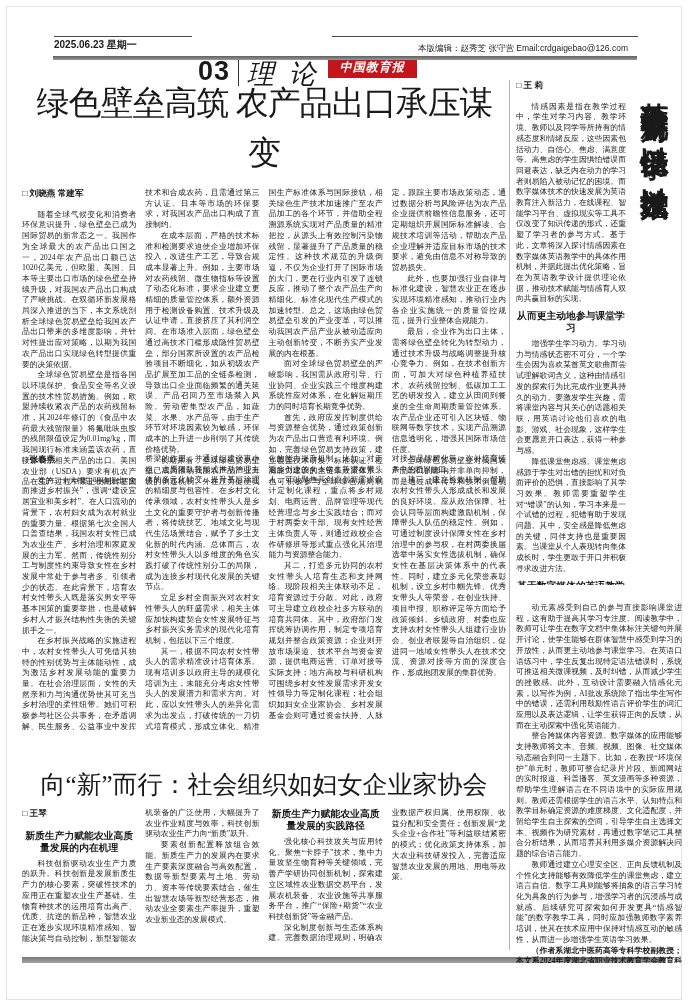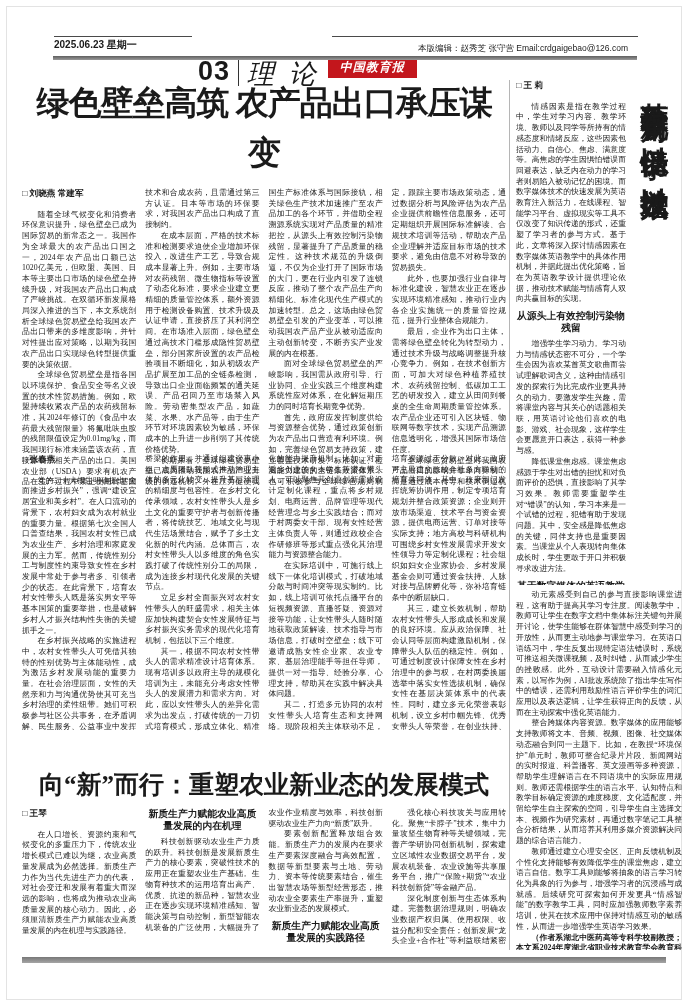--- a/index.html
+++ b/index.html
@@ -29,21 +29,21 @@
 
   
   .cols4{column-count:4;column-gap:9px;column-fill:auto;overflow:hidden;}
   .body-text p{margin:0;font-size:7.8px;line-height:10.7px;text-align:justify;text-indent:2em;}
   .body-text p.byline{font-size:8.6px;font-weight:bold;text-indent:0;margin-bottom:11px;
                       font-family:"Liberation Sans",sans-serif;}
   .body-text p.subhead{font-size:9.8px;font-weight:bold;text-indent:0;text-align:center;
                        margin:5px 0;font-family:"Liberation Sans",sans-serif;line-height:12px;}
   .body-text p.attrib-just{text-indent:2em;font-weight:bold;}
 
-  .headline{font-weight:700;text-align:center;margin:0;}
+  .headline{font-weight:400;text-align:center;margin:0;}
 
   
   .art-trade{position:absolute;left:22px;top:78px;width:484px;}
   .art-trade .headline{font-size:33px;letter-spacing:-1px;line-height:50px;}
   .art-trade .cols4{height:303px;margin-top:10px;}
 
   
   .art-rural{position:absolute;left:22px;top:450px;width:484px;}
   .art-rural .headline{font-size:26px;line-height:36px;}
   .art-rural .cols4{height:288px;margin-top:4px;}
@@ -54,21 +54,21 @@
   .art-agri .cols4{height:146px;margin-top:6px;}
 
   
   .art-english{position:absolute;left:516px;top:80px;width:166px;}
   .ra-top{display:flex;}
   .ra-col{width:110px;height:505px;overflow:hidden;}
   .ra-col p{font-size:7.8px;}
   .ra-title{width:56px;height:505px;display:flex;justify-content:center;}
   .ra-title span{writing-mode:vertical-rl;text-orientation:upright;font-size:28px;font-weight:900;
                  line-height:56px;letter-spacing:2px;}
-  .ra-wide{width:166px;height:360px;overflow:hidden;margin-top:5px;}
+  .ra-wide{width:166px;height:360px;overflow:hidden;margin-top:18px;}
 </style>
 </head>
 <body>
 
 <div class="page">
   <div class="frame"></div>
 
   <div class="hdr-line hdr-line-l"></div>
   <div class="hdr-line hdr-line-r"></div>
   <div class="hdr-date">2025.06.23 星期一</div>
@@ -103,46 +103,44 @@
       </div>
   </div>
 
   <div class="art-rural">
     <div class="cols4 body-text">
         <p class="byline">□ 张春燕</p>
         <p>党的二十大报告明确提出“全面推进乡村振兴”，强调“建设宜居宜业和美乡村”。在人口流动的背景下，农村妇女成为农村就业的重要力量。根据第七次全国人口普查结果，我国农村女性已成为农业生产、乡村治理和家庭发展的主力军。然而，传统性别分工与制度性约束导致女性在乡村发展中常处于参与者多、引领者少的状态。在此背景下，培育农村女性带头人既是落实男女平等基本国策的重要举措，也是破解乡村人才振兴结构性失衡的关键抓手之一。</p>
         <p>在乡村振兴战略的实施进程中，农村女性带头人可凭借其独特的性别优势与主体能动性，成为激活乡村发展动能的重要力量。在社会治理层面，女性的天然亲和力与沟通优势使其可充当乡村治理的柔性纽带。她们可积极参与社区公共事务，在矛盾调解、民生服务、公益事业中发挥桥梁的作用，并通过组建议事小组、志愿团队等形式推动治理主体的多元化转变，提升基层治理的精细度与包容性。在乡村文化传承领域，农村女性带头人是乡土文化的重要守护者与创新传播者，将传统技艺、地域文化与现代生活场景结合，赋予了乡土文化新的时代内涵。总体而言，农村女性带头人以多维度的角色实践打破了传统性别分工的局限，成为连接乡村现代化发展的关键节点。</p>
         <p>立足乡村全面振兴对农村女性带头人的旺盛需求，相关主体应加快构建契合女性发展特征与乡村振兴实务需求的现代化培育机制，包括以下三个维度。</p>
         <p>其一，根据不同农村女性带头人的需求精准设计培育体系。现有培训多以政府主导的规模化培训为主，未能充分考虑女性带头人的发展潜力和需求方向。对此，应以女性带头人的差异化需求为出发点，打破传统的一刀切式培育模式，形成立体化、精准化的能力提升机制。比如，对于返乡创业的女大学生等潜在带头人，可以聚焦其创业创新需求设计定制化课程，重点将乡村规划、电商运营、品牌管理等现代经营理念与乡土实践结合；而对于村两委女干部、现有女性经营主体负责人等，则通过政校企合作研修班等形式重点强化其治理能力与资源整合能力。</p>
-        <p>在实际培训中，可施行线上线下一体化培训模式，打破地域分散与时间冲突等现实制约。比如，线上培训可依托点播平台的短视频资源、直播答疑、资源对接等功能，让女性带头人随时随地获取政策解读、技术指导与市场信息，打破时空壁垒；线下可邀请成熟女性企业家、农业专家、基层治理能手等担任导师，提供一对一指导、经验分享、心理支持，帮助其在实践中解决具体问题。</p>
         <p>其二，打造多元协同的农村女性带头人培育生态和支持网络。现阶段相关主体联动不足，培育资源过于分散。对此，政府可主导建立政校企社多方联动的培育共同体。其中，政府部门发挥统筹协调作用，制定专项培育规划并整合政策资源；企业则开放市场渠道、技术平台与资金资源，提供电商运营、订单对接等实际支持；地方高校与科研机构可围绕乡村女性发展需求开发女性领导力等定制化课程；社会组织如妇女企业家协会、乡村发展基金会则可通过资金扶持、人脉对接与品牌孵化等，弥补培育链条中的断层缺口。</p>
         <p>其三，建立长效机制，帮助农村女性带头人形成成长和发展的良好环境。应从政治保障、社会认同等层面构建激励机制，保障带头人队伍的稳定性。例如，可通过制度设计保障女性在乡村治理中的参与权，在村两委换届选举中落实女性选拔机制，确保女性在基层决策体系中的代表性。同时，建立多元化荣誉表彰机制，设立乡村巾帼先锋、优秀女带头人等荣誉，在创业扶持、项目申报、职称评定等方面给予政策倾斜。乡镇政府、村委也应支持农村女性带头人组建行业协会、创业者联盟等自治组织，促进同一地域女性带头人在技术交流、资源对接等方面的深度合作，形成抱团发展的集群优势。</p>
       </div>
   </div>
 
   <div class="art-agri">
-    <h1 class="headline">向“新”而行：重塑农业新业态的发展模式</h1>
+    <h1 class="headline">向“新”而行：社会组织如妇女企业家协会</h1>
     <div class="cols4 body-text">
         <p class="byline">□ 王琴</p>
-        <p>在人口增长、资源约束和气候变化的多重压力下，传统农业增长模式已难以为继，农业高质量发展成为必然选择。新质生产力作为当代先进生产力的代表，对社会变迁和发展有着重大而深远的影响，也将成为推动农业高质量发展的核心动力。因此，必须厘清新质生产力赋能农业高质量发展的内在机理与实践路径。</p>
         <p class="subhead">新质生产力赋能农业高质量发展的内在机理</p>
         <p>科技创新驱动农业生产力质的跃升。科技创新是发展新质生产力的核心要素，突破性技术的应用正在重塑农业生产基础。生物育种技术的运用培育出高产、优质、抗逆的新品种，智慧农业正在逐步实现环境精准感知、智能决策与自动控制，新型智能农机装备的广泛使用，大幅提升了农业作业精度与效率，科技创新驱动农业生产力向“新质”跃升。</p>
         <p>要素创新配置释放组合效能。新质生产力的发展内在要求生产要素深度融合与高效配置，数据等新型要素与土地、劳动力、资本等传统要素结合，催生出智慧农场等新型经营形态，推动农业全要素生产率提升，重塑农业新业态的发展模式。</p>
         <p class="subhead">新质生产力赋能农业高质量发展的实践路径</p>
         <p>强化核心科技攻关与应用转化。聚焦“卡脖子”技术，集中力量攻坚生物育种等关键领域，完善产学研协同创新机制，探索建立区域性农业数据交易平台，发展农机装备、农业设施等共享服务平台，推广“保险+期货”“农业科技创新贷”等金融产品。</p>
         <p>深化制度创新与生态体系构建。完善数据治理规则，明确农业数据产权归属、使用权限、收益分配和安全责任；创新发展“龙头企业+合作社”等利益联结紧密的模式；优化政策支持体系，加大农业科技研发投入，完善适应智慧农业发展的用地、用电等政策。</p>
       </div>
   </div>
 
   <div class="art-english">
     <div class="ra-top">
       <div class="ra-col body-text">
           <p class="byline">□ 王 莉</p>
           <p>情感因素是指在教学过程中，学生对学习内容、教学环境、教师以及同学等所持有的情感态度和情绪反应，这些因素包括动力、自信心、焦虑、满意度等。高焦虑的学生因惧怕错误而回避表达，缺乏内在动力的学习者则易陷入被动记忆的困境。而数字媒体技术的快速发展为英语教育注入新活力，在线课程、智能学习平台、虚拟现实等工具不仅改变了知识传递的形式，还重塑了学习者的参与方式。基于此，文章将深入探讨情感因素在数字媒体英语教学中的具体作用机制，并据此提出优化策略，旨在为英语教学设计提供理论依据，推动技术赋能与情感育人双向共赢目标的实现。</p>
-          <p class="subhead">从源头上有效控制污染物残留</p>
+          <p class="subhead">从而更主动地参与课堂学习</p>
           <p>增强学生学习动力。学习动力与情感状态密不可分，一个学生会因为喜欢某首英文歌曲而尝试理解歌词含义，这种由情感引发的探索行为比完成作业更具持久的动力。要激发学生兴趣，需将课堂内容与其关心的话题相关联，用英语讨论他们喜欢的电影、游戏、社会现象，这样学生会更愿意开口表达，获得一种参与感。</p>
           <p>降低课堂焦虑感。课堂焦虑感源于学生对出错的担忧和对负面评价的恐惧，直接影响了其学习效果。教师需要重塑学生对“错误”的认知，学习本来是一个试错的过程，犯错有助于发现问题。其中，安全感是降低焦虑的关键，同伴支持也是重要因素。当课堂从个人表现转向集体成长时，学生更敢于开口并积极寻求改进方法。</p>
           <p class="subhead">基于数字媒体的英语教学策略优化</p>
         </div>
       <div class="ra-title">
         <span>英语教学新视角：以情促学 以技增效</span>
       </div>
     </div>
     <div class="ra-wide body-text">
         <p>动元素感受到自己的参与直接影响课堂进程，这有助于提高其学习专注度。阅读教学中，教师可让学生在数字文档中集体标注关键句并展开讨论，使学生能够在群体智慧中感受到学习的开放性，从而更主动地参与课堂学习。在英语口语练习中，学生反复出现特定语法错误时，系统可推送相关微课视频，及时纠错，从而减少学生的挫败感。此外，互动设计需要融入情感化元素，以写作为例，AI批改系统除了指出学生写作中的错误，还需利用鼓励性语言评价学生的词汇应用以及表达逻辑，让学生获得正向的反馈，从而在主动探索中强化英语能力。</p>

